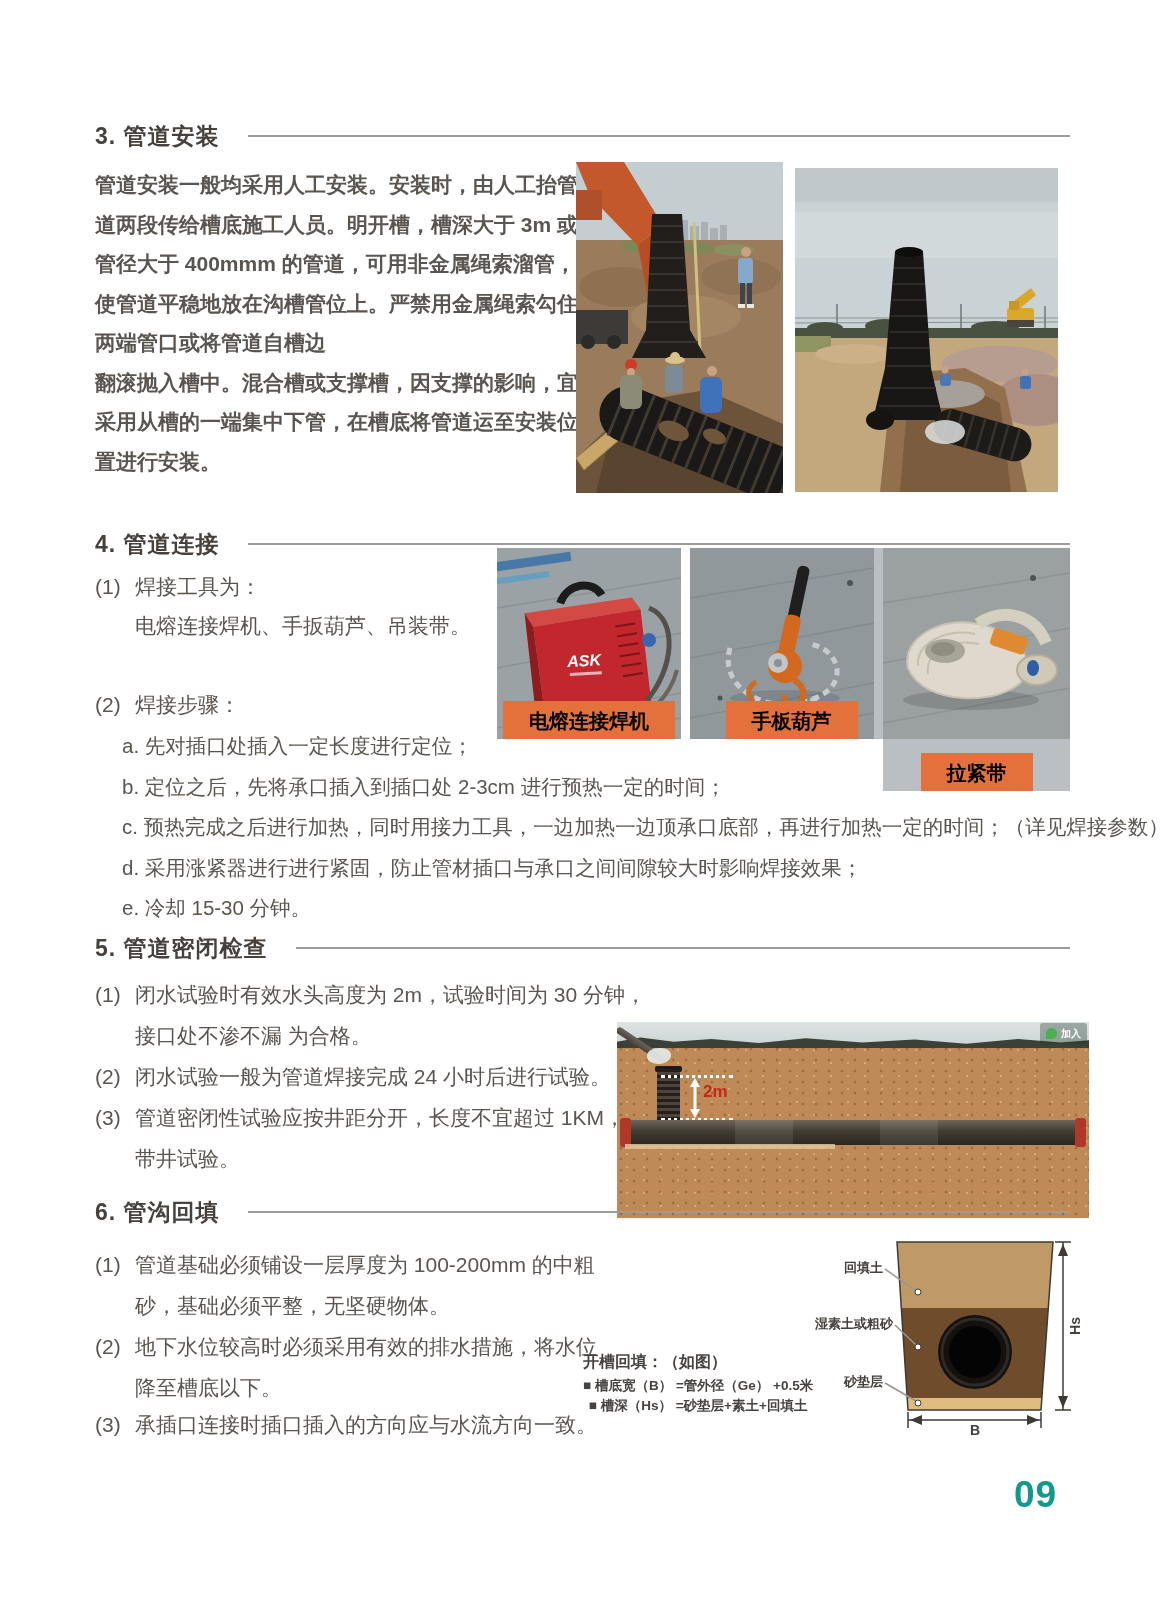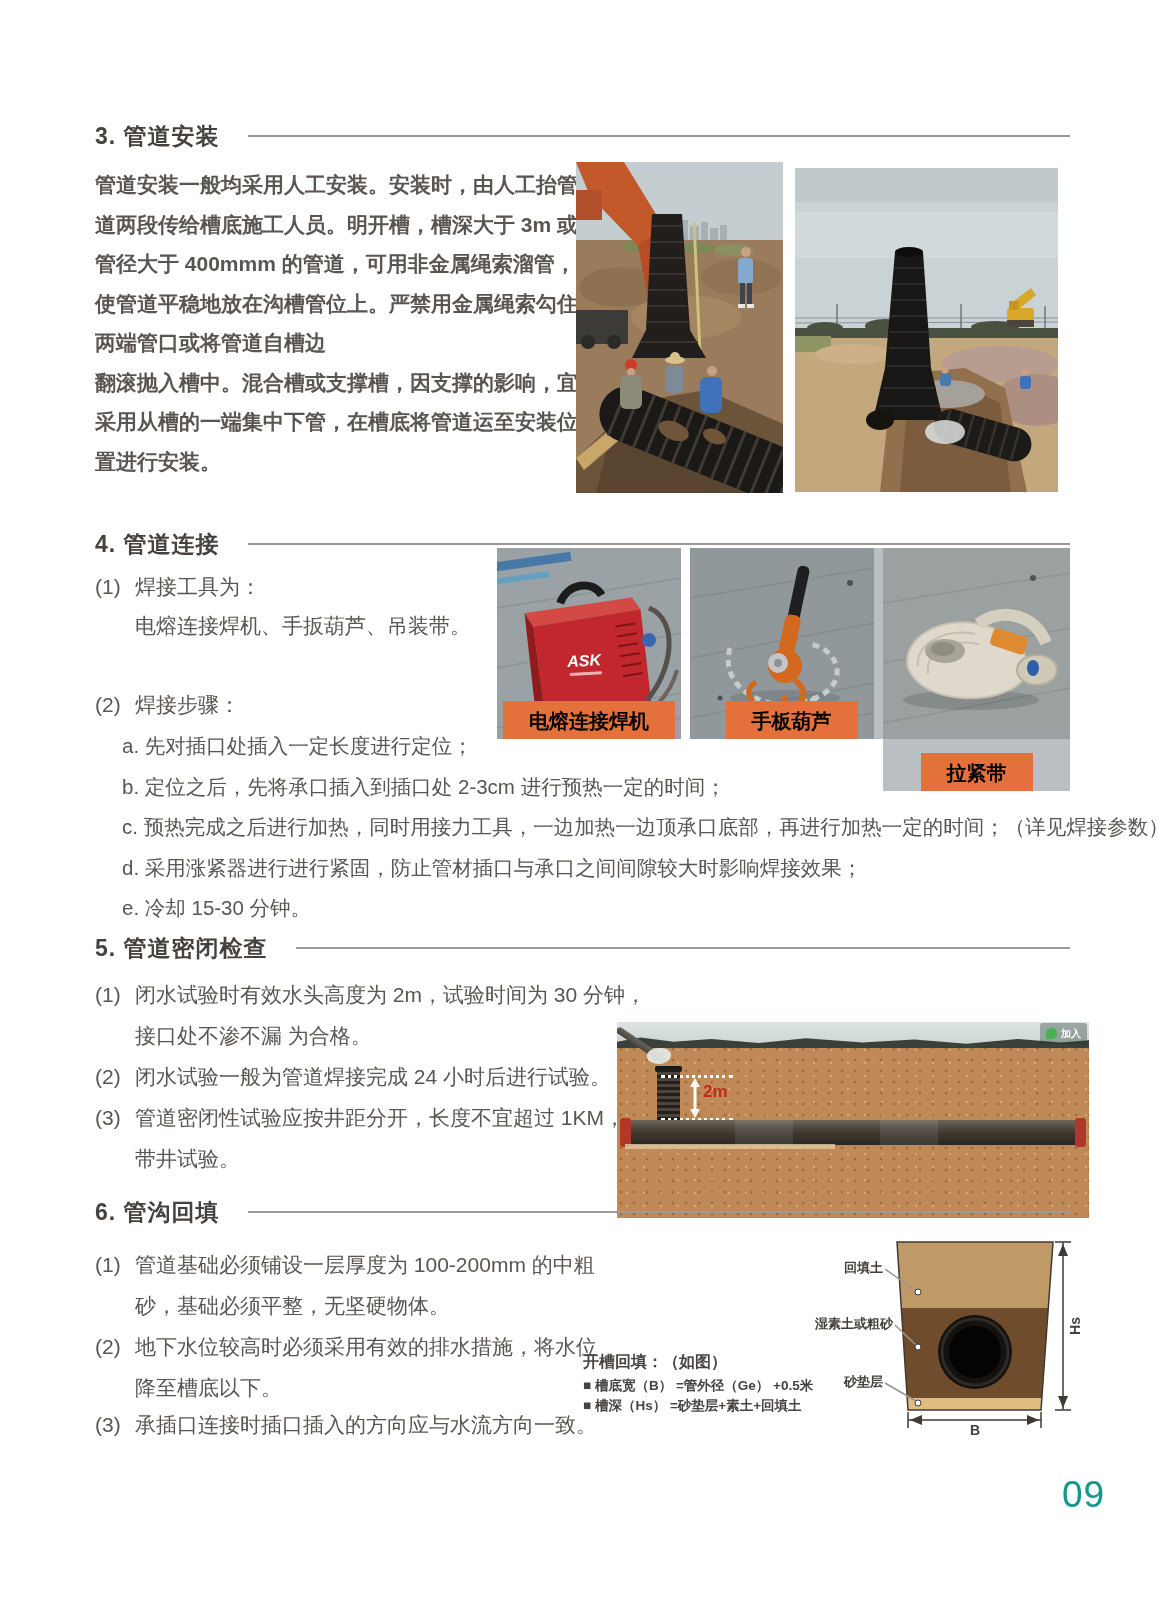--- a/index.html
+++ b/index.html
@@ -47,24 +47,24 @@
         border-radius:55% 45% 60% 50%;}
   #fig5 .dash{position:absolute;left:44px;width:72px;border-top:3px dotted #fff;}
   #fig5 .pipe{position:absolute;left:8px;top:98px;width:452px;height:25px;border-radius:3px;
         background:linear-gradient(180deg,#6e665c,#423c33 45%,#2a2620);}
   #fig5 .sheen{position:absolute;top:0;height:100%;width:58px;background:rgba(255,255,255,.09);}
   #fig5 .capL,#fig5 .capR{position:absolute;top:96px;width:11px;height:29px;background:#b03828;border-radius:3px;}
   #fig5 .sand{position:absolute;left:8px;top:122px;width:210px;height:5px;background:rgba(222,198,156,.85);}
   #fig5 .lbl2m{position:absolute;left:86px;top:60px;color:#c2281c;font-size:17px;font-weight:bold;}
   
   .note-title{position:absolute;font-size:16px;font-weight:bold;color:#474340;white-space:nowrap;}
-  .note-bullets{position:absolute;font-size:13.5px;font-weight:bold;color:#474340;}
+  .note-bullets{position:absolute;font-size:13.5px;font-weight:bold;color:#474340;text-align:center;}
   .note-bullets div{line-height:20px;white-space:nowrap;}
   
-  #pageno{position:absolute;left:1062px;top:1474px;color:#12998c;font-size:37px;font-weight:normal;letter-spacing:1px;}
+  #pageno{position:absolute;left:1014px;top:1474px;color:#12998c;font-size:37px;font-weight:bold;letter-spacing:1px;}
 </style>
 </head>
 <body>
 
 <div id="page">
 
   <div class="sec-head" style="top:120px;">
     <span class="sec-title">3. 管道安装</span>
     <span class="sec-line"></span>
   </div>

